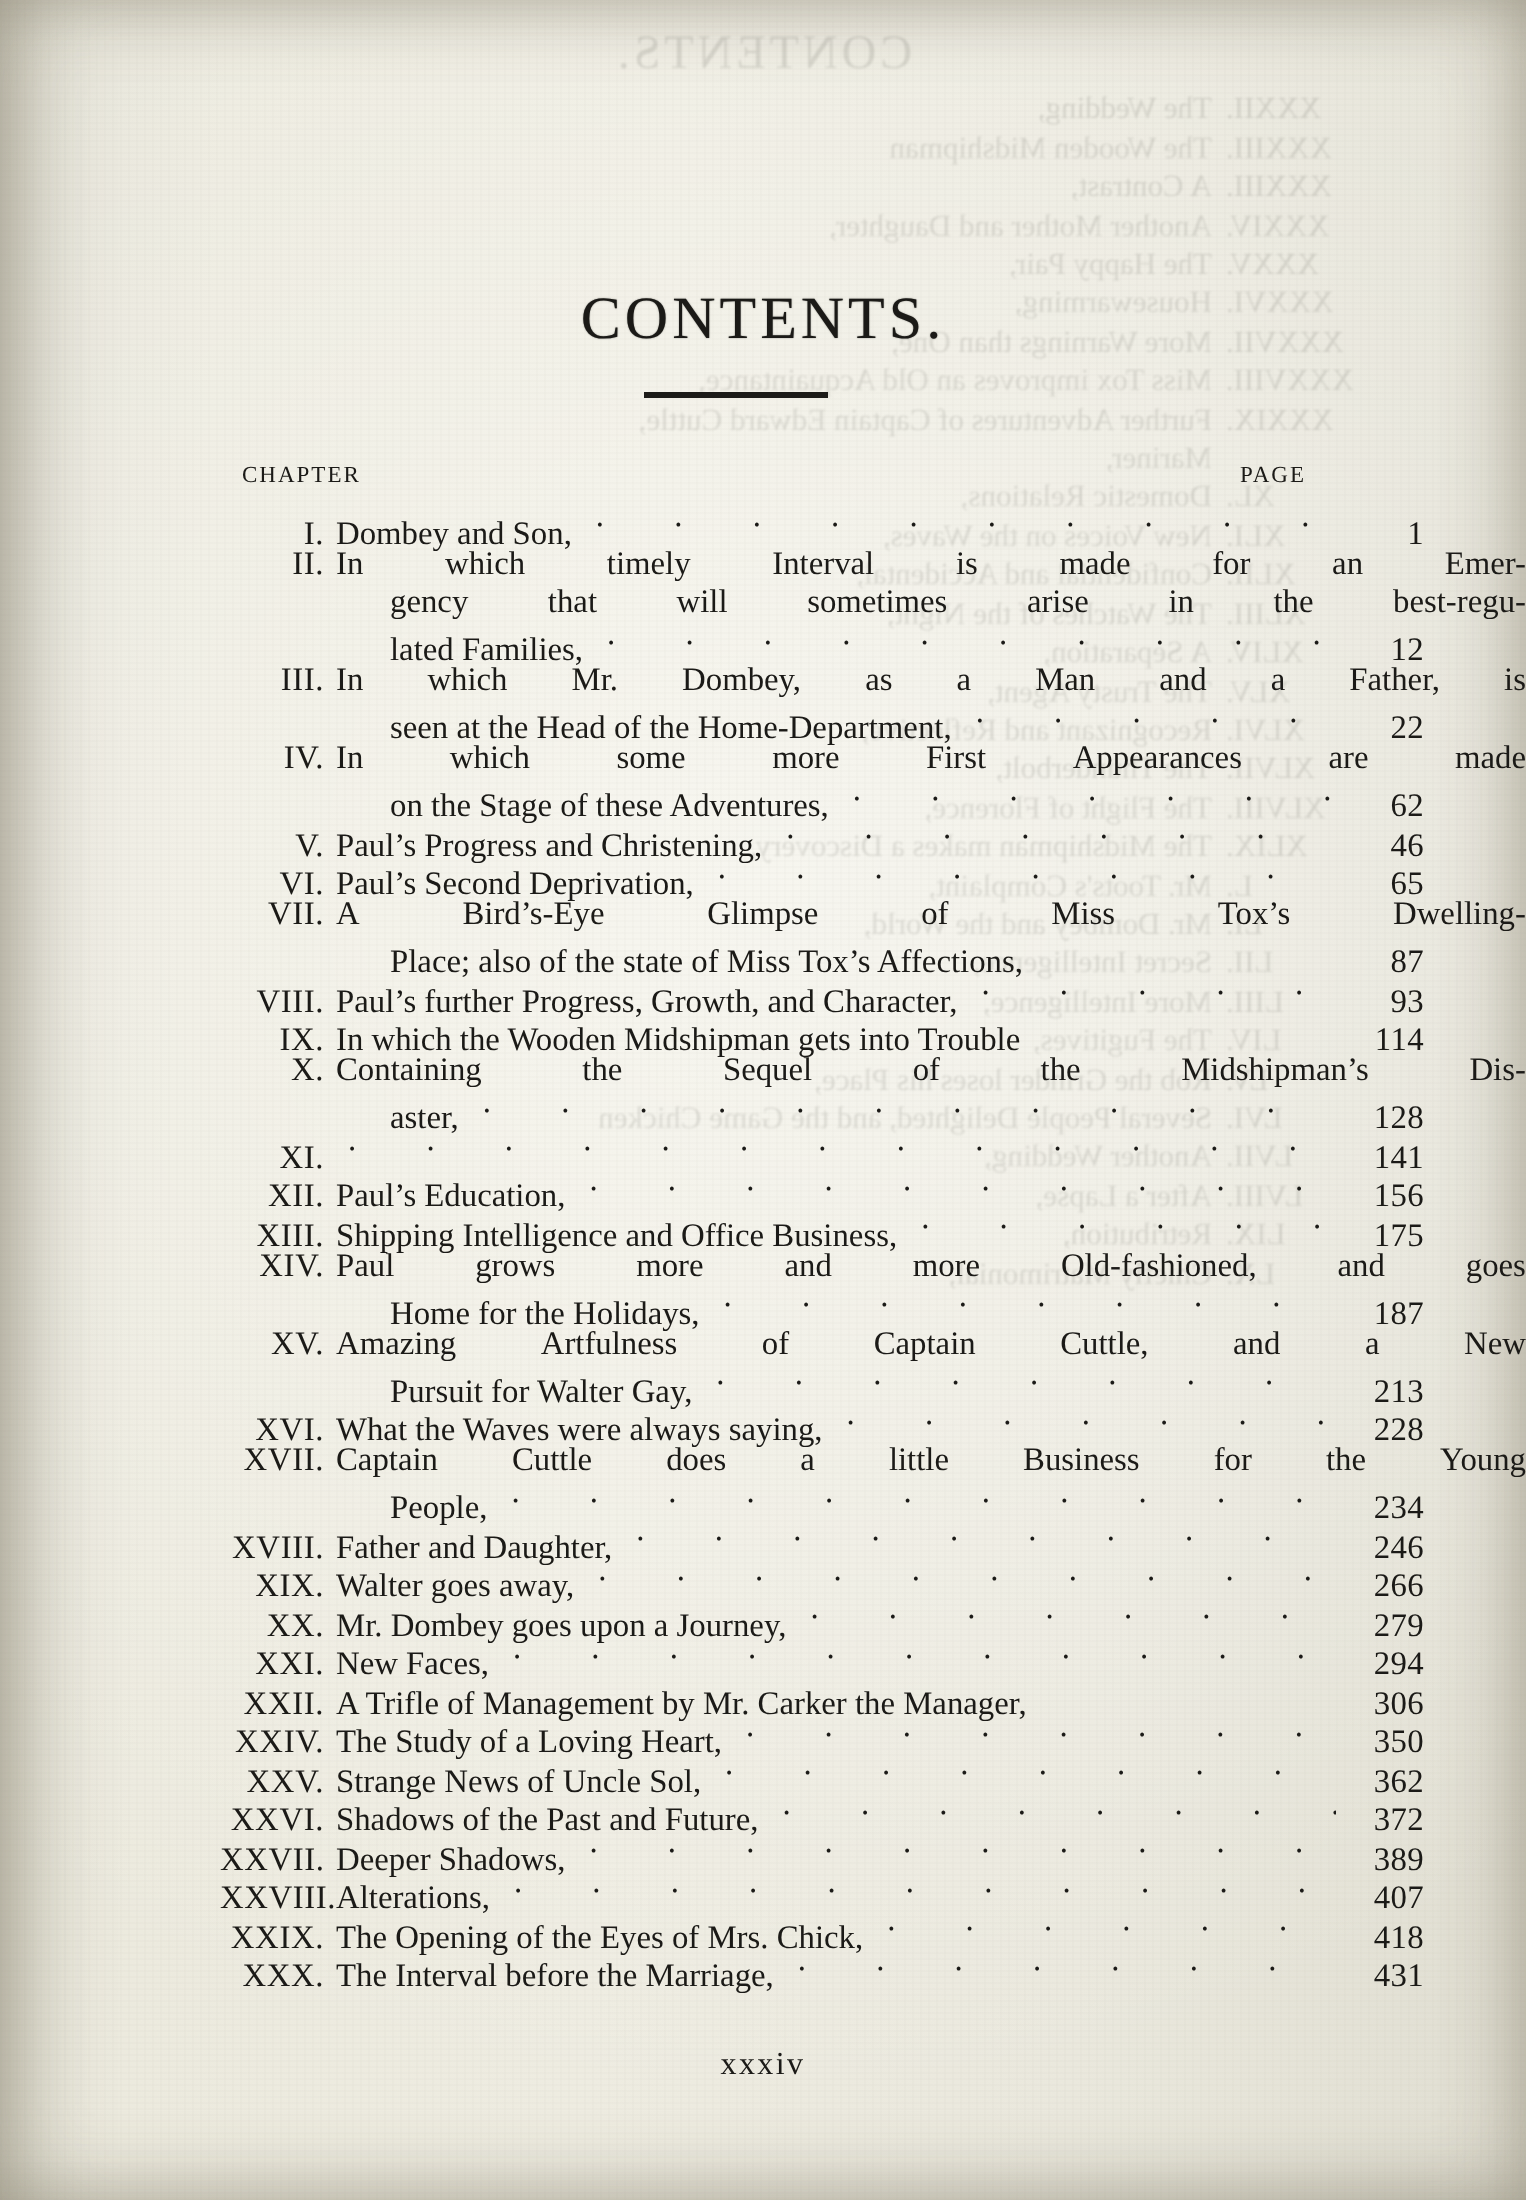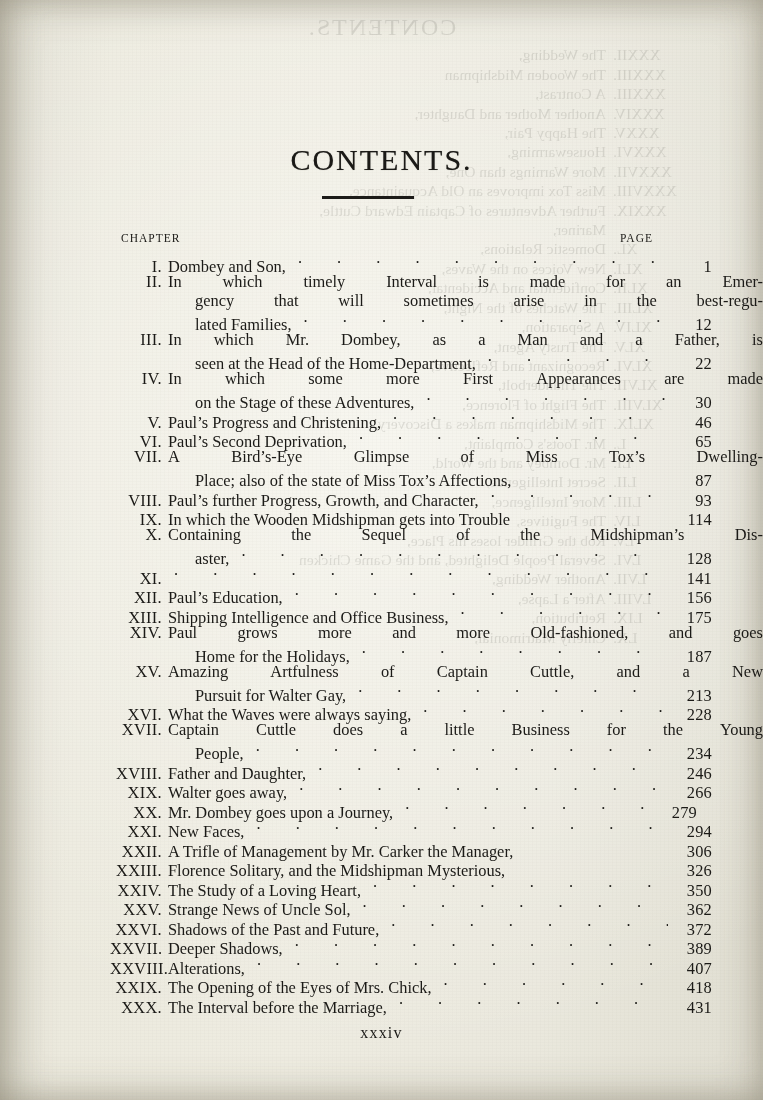--- a/index.html
+++ b/index.html
@@ -467,21 +467,21 @@
             <span>are</span>
             <span>made</span>
           </span>
         </div>
         <div class="toc-line">
           <span class="num blank"></span>
           <span class="ttl indent" style="flex: 0 0 auto; padding-right: 6px;">on the Stage of these Adventures,</span>
           <span class="leaders">
             <span class="dots">. . . . . . . . . . . . . . . . . . . . . . . . . . . .</span>
           </span>
-          <span class="pg" style="padding-right: 0px; width: 44px; margin-right: 51px;">30</span>
+          <span class="pg" style="padding-right: 0px; width: 44px; margin-right: 51px;">62</span>
         </div>
       </div>
       <div class="toc-entry">
         <div class="toc-line">
           <span class="num">V.</span>
           <span class="ttl" style="flex: 0 0 auto; padding-right: 6px;">Paul’s Progress and Christening,</span>
           <span class="leaders">
             <span class="dots">. . . . . . . . . . . . . . . . . . . . . . . . . . . .</span>
           </span>
           <span class="pg" style="padding-right: 0px; width: 44px; margin-right: 51px;">46</span>
@@ -686,21 +686,21 @@
           <span class="pg" style="padding-right: 0px; width: 44px; margin-right: 51px;">266</span>
         </div>
       </div>
       <div class="toc-entry">
         <div class="toc-line">
           <span class="num">XX.</span>
           <span class="ttl" style="flex: 0 0 auto; padding-right: 6px;">Mr. Dombey goes upon a Journey,</span>
           <span class="leaders">
             <span class="dots">. . . . . . . . . . . . . . . . . . . . . . . . . . . .</span>
           </span>
-          <span class="pg" style="padding-right: 0px; width: 44px; margin-right: 66px;">279</span>
+          <span class="pg" style="padding-right: 0px; width: 44px; margin-right: 51px;">279</span>
         </div>
       </div>
       <div class="toc-entry">
         <div class="toc-line">
           <span class="num">XXI.</span>
           <span class="ttl" style="flex: 0 0 auto; padding-right: 6px;">New Faces,</span>
           <span class="leaders">
             <span class="dots">. . . . . . . . . . . . . . . . . . . . . . . . . . . .</span>
           </span>
           <span class="pg" style="padding-right: 0px; width: 44px; margin-right: 51px;">294</span>
@@ -709,28 +709,20 @@
       <div class="toc-entry">
         <div class="toc-line">
           <span class="num">XXII.</span>
           <span class="ttl" style="flex: 0 0 auto; padding-right: 6px;">A Trifle of Management by Mr. Carker the Manager,</span>
           <span class="leaders"></span>
           <span class="pg" style="padding-right: 0px; width: 44px; margin-right: 51px;">306</span>
         </div>
       </div>
       <div class="toc-entry">
         <div class="toc-line">
-          <span class="num">XXIII.</span>
-          <span class="ttl" style="flex: 0 0 auto; padding-right: 6px;">Florence Solitary, and the Midshipman Mysterious,</span>
-          <span class="leaders"></span>
-          <span class="pg" style="padding-right: 0px; width: 44px; margin-right: 51px;">326</span>
-        </div>
-      </div>
-      <div class="toc-entry">
-        <div class="toc-line">
           <span class="num">XXIV.</span>
           <span class="ttl" style="flex: 0 0 auto; padding-right: 6px;">The Study of a Loving Heart,</span>
           <span class="leaders">
             <span class="dots">. . . . . . . . . . . . . . . . . . . . . . . . . . . .</span>
           </span>
           <span class="pg" style="padding-right: 0px; width: 44px; margin-right: 51px;">350</span>
         </div>
       </div>
       <div class="toc-entry">
         <div class="toc-line">

